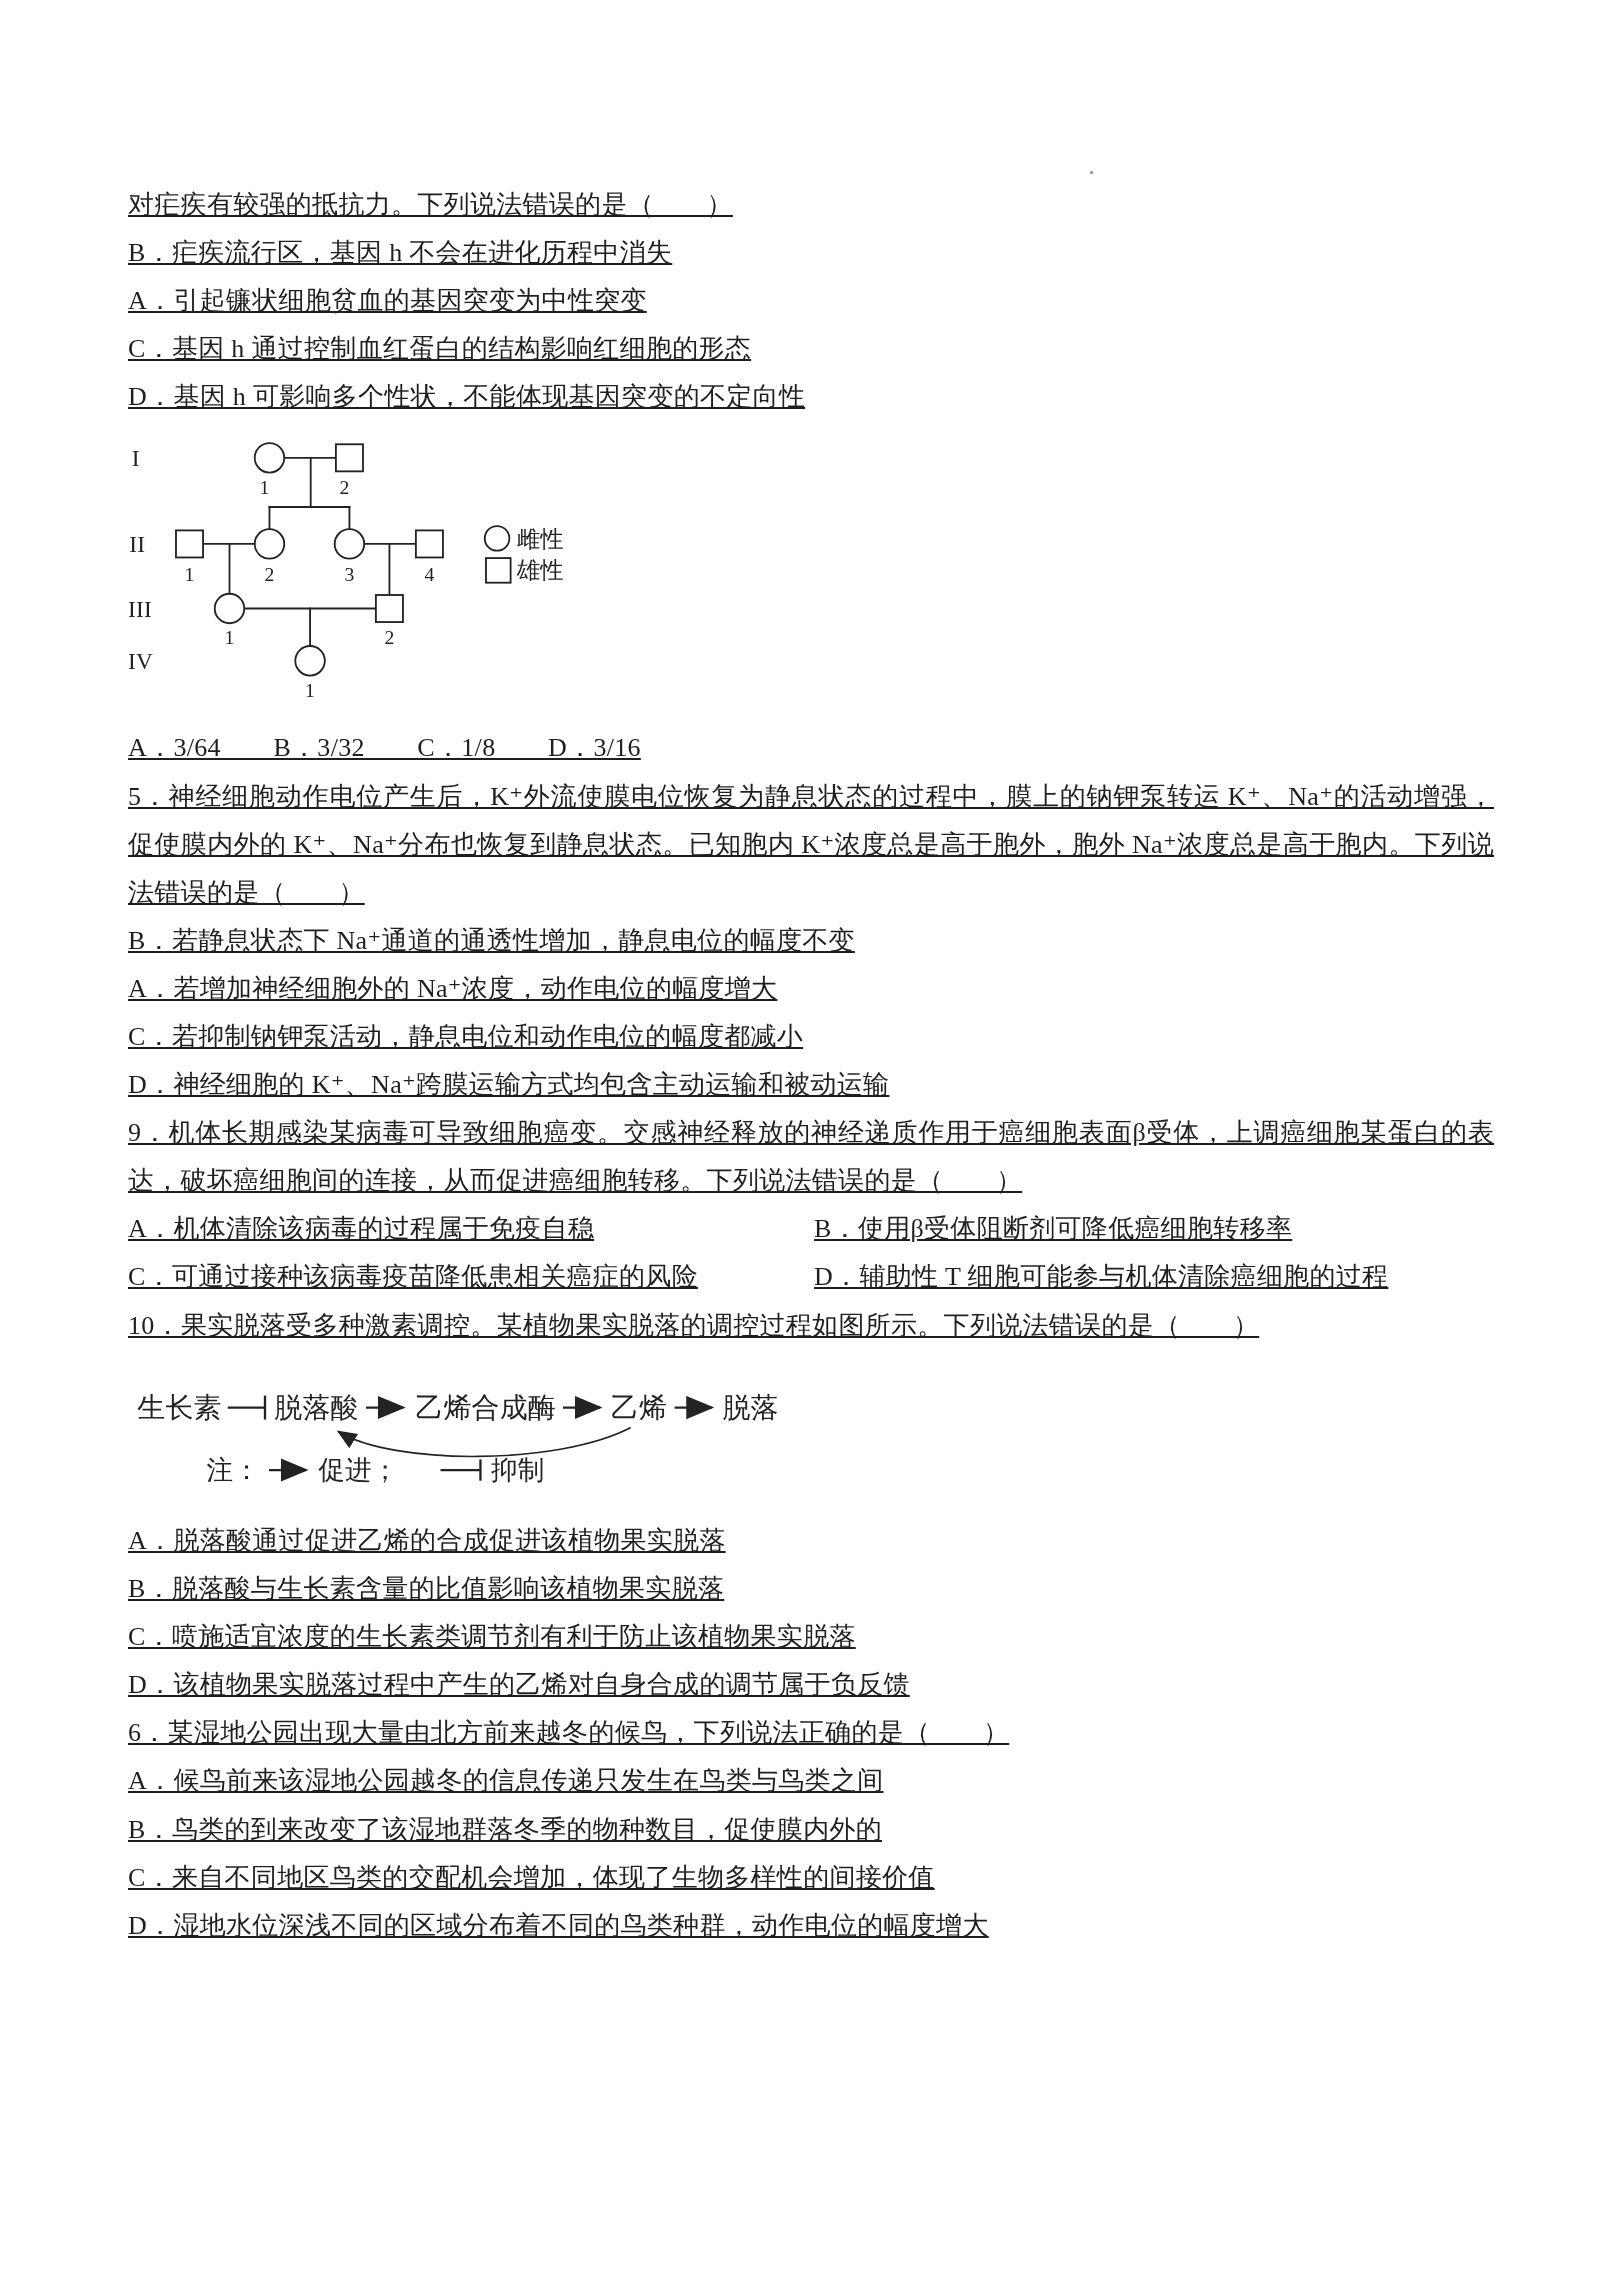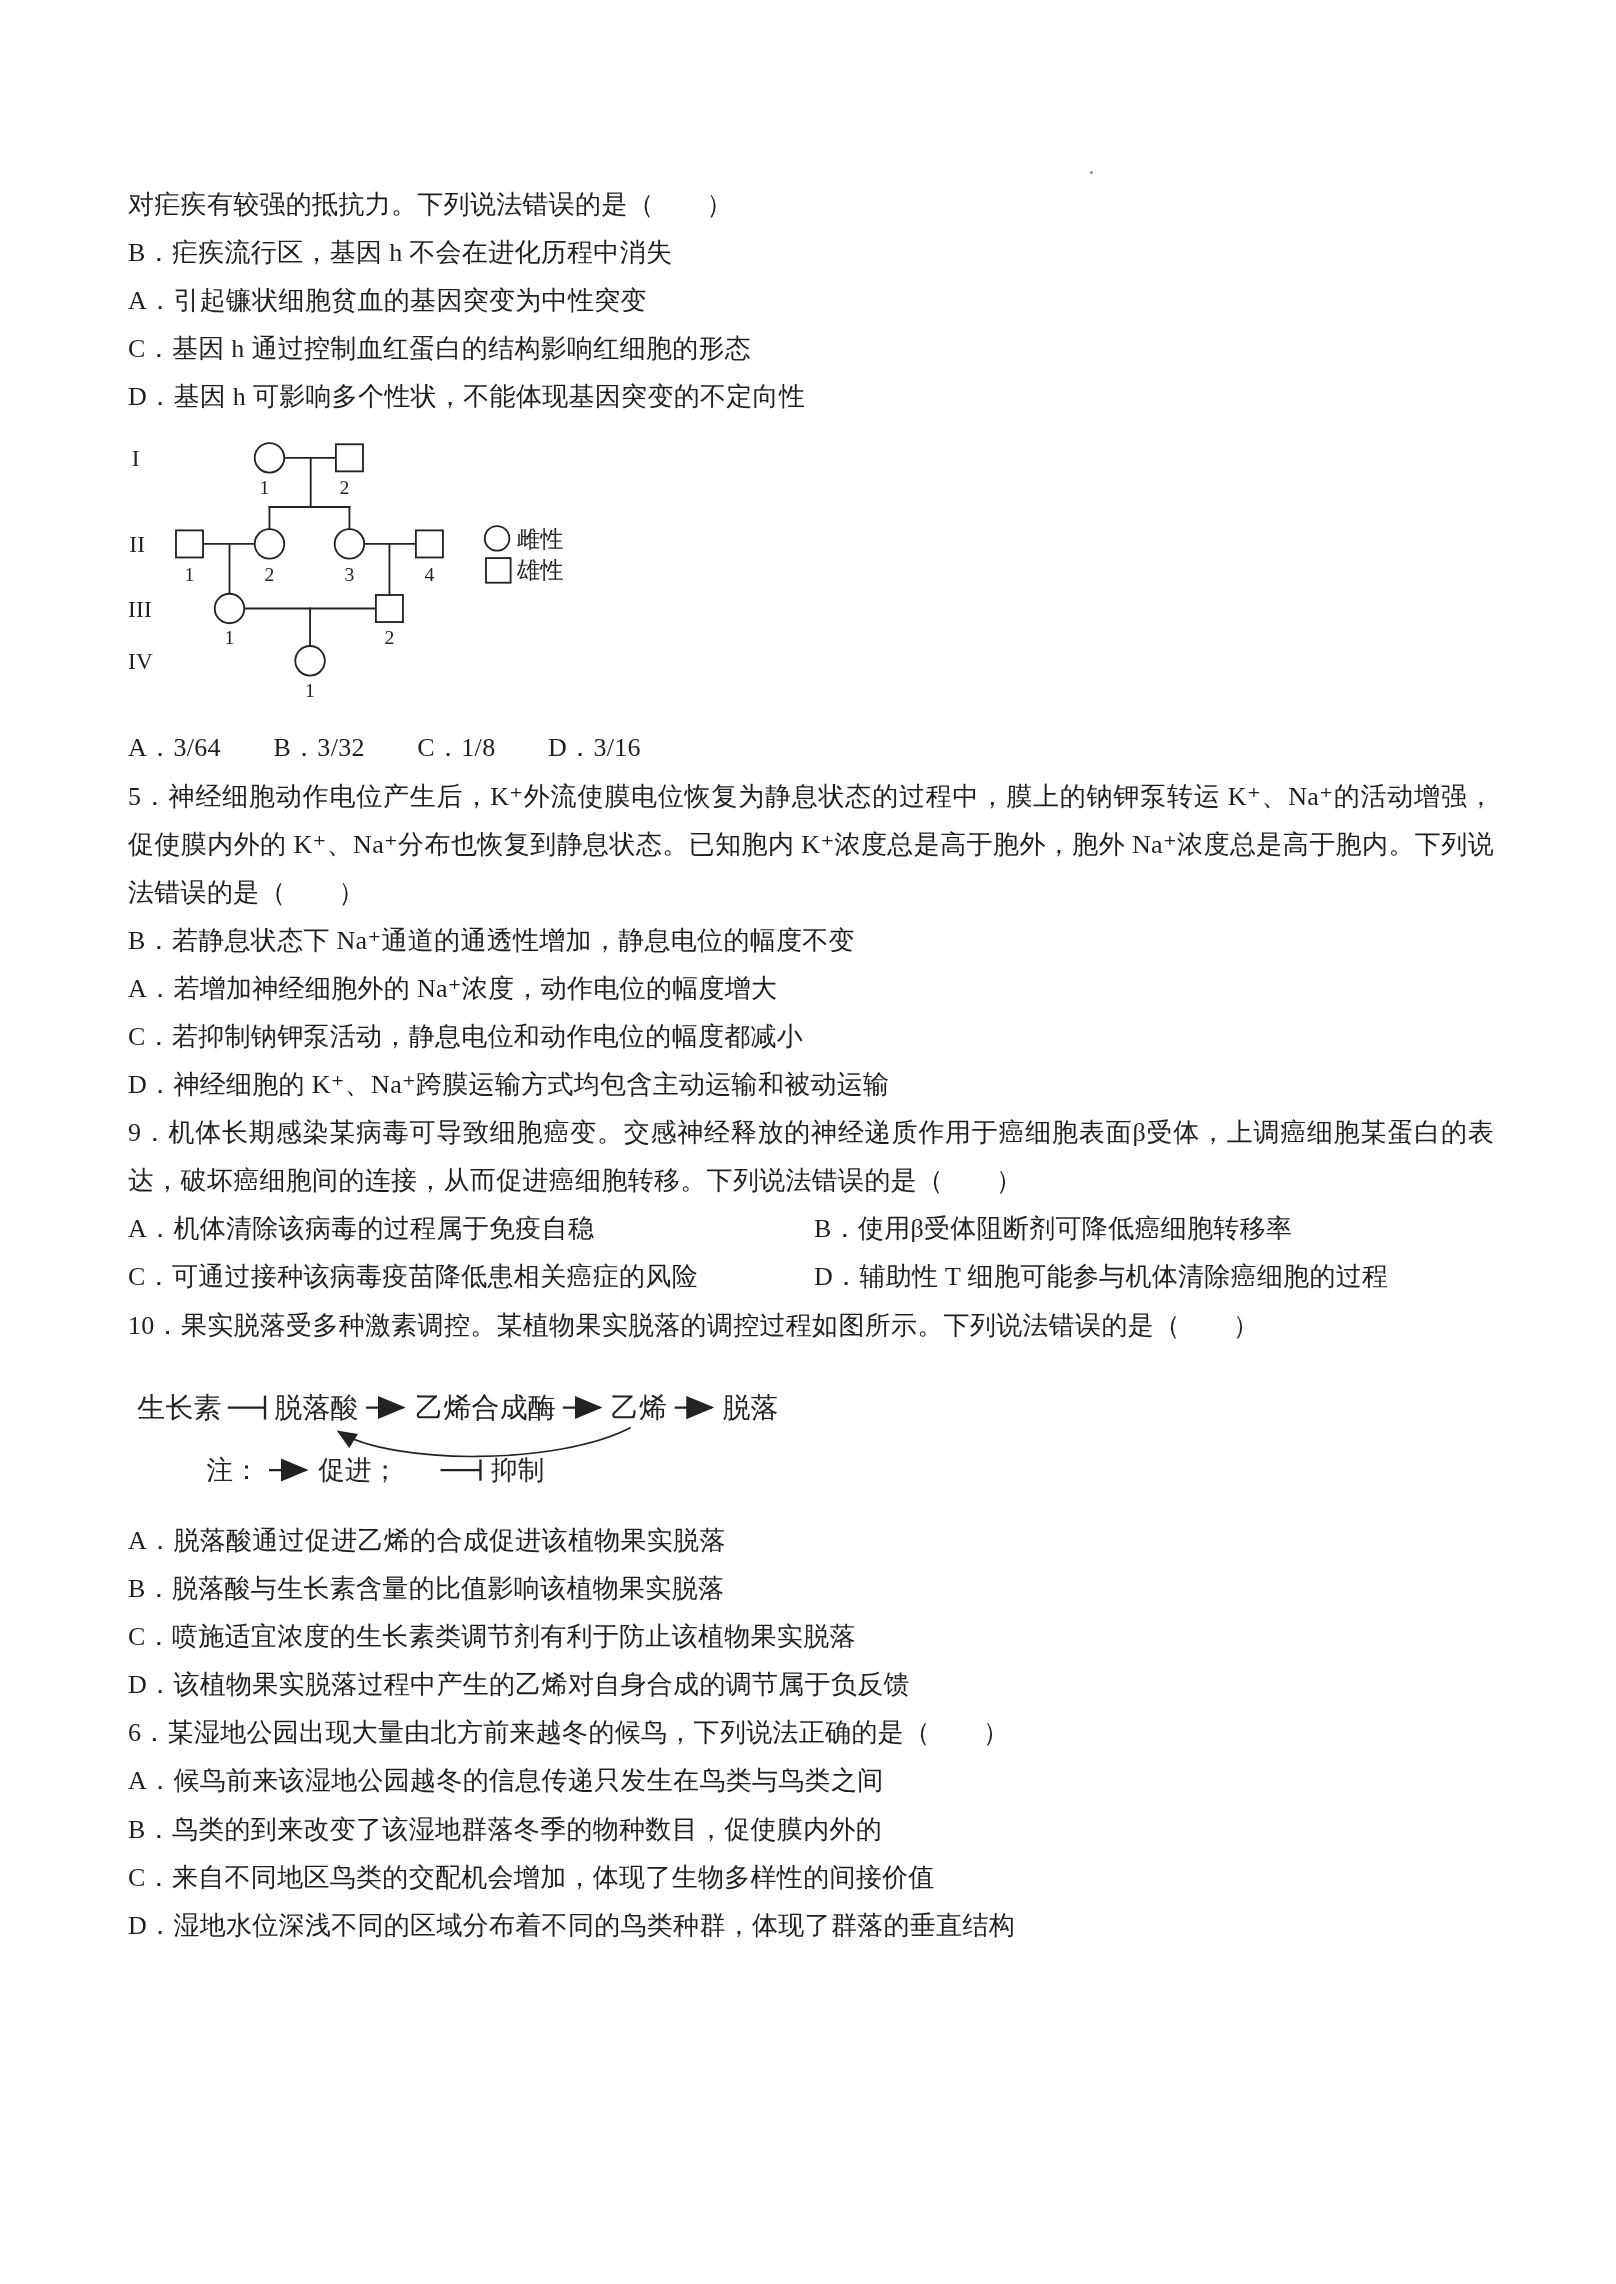--- a/index.html
+++ b/index.html
@@ -14,20 +14,21 @@
   }
   .content{
     position:absolute;
     left:128px;
     top:181px;
     width:1366px;
     font-size:26px;
     line-height:1.85;
     text-align:justify;
     letter-spacing:0.3px;
+    text-decoration:underline;
   }
   .line{margin:0;padding:0;}
   .opt-2col{display:grid;grid-template-columns:686px 1fr;}
   .fig-wrap{margin:9px 0 3.9px 0;}
   .fig-wrap-h{margin:11.7px 0 6.5px 0;}
   svg text{font-family:"Liberation Serif","DejaVu Serif",serif;}
   .scan-dot{
     position:absolute;left:1090px;top:171px;width:3.3px;height:3.3px;
     border-radius:50%;background:#8a8a8a;
   }
@@ -176,18 +177,18 @@
       <p class="line">B．脱落酸与生长素含量的比值影响该植物果实脱落</p>
       <p class="line">C．喷施适宜浓度的生长素类调节剂有利于防止该植物果实脱落</p>
       <p class="line">D．该植物果实脱落过程中产生的乙烯对自身合成的调节属于负反馈</p>
     </section>
 
     <section>
       <p class="line stem">6．某湿地公园出现大量由北方前来越冬的候鸟，下列说法正确的是（　　）</p>
       <p class="line">A．候鸟前来该湿地公园越冬的信息传递只发生在鸟类与鸟类之间</p>
       <p class="line">B．鸟类的到来改变了该湿地群落冬季的物种数目，促使膜内外的</p>
       <p class="line">C．来自不同地区鸟类的交配机会增加，体现了生物多样性的间接价值</p>
-      <p class="line">D．湿地水位深浅不同的区域分布着不同的鸟类种群，体现了群落的垂直结构</p>
+      <p class="line">D．湿地水位深浅不同的区域分布着不同的鸟类种群，动作电位的幅度增大</p>
     </section>
 
   </main>
 </div>
 
 
 </body></html>

